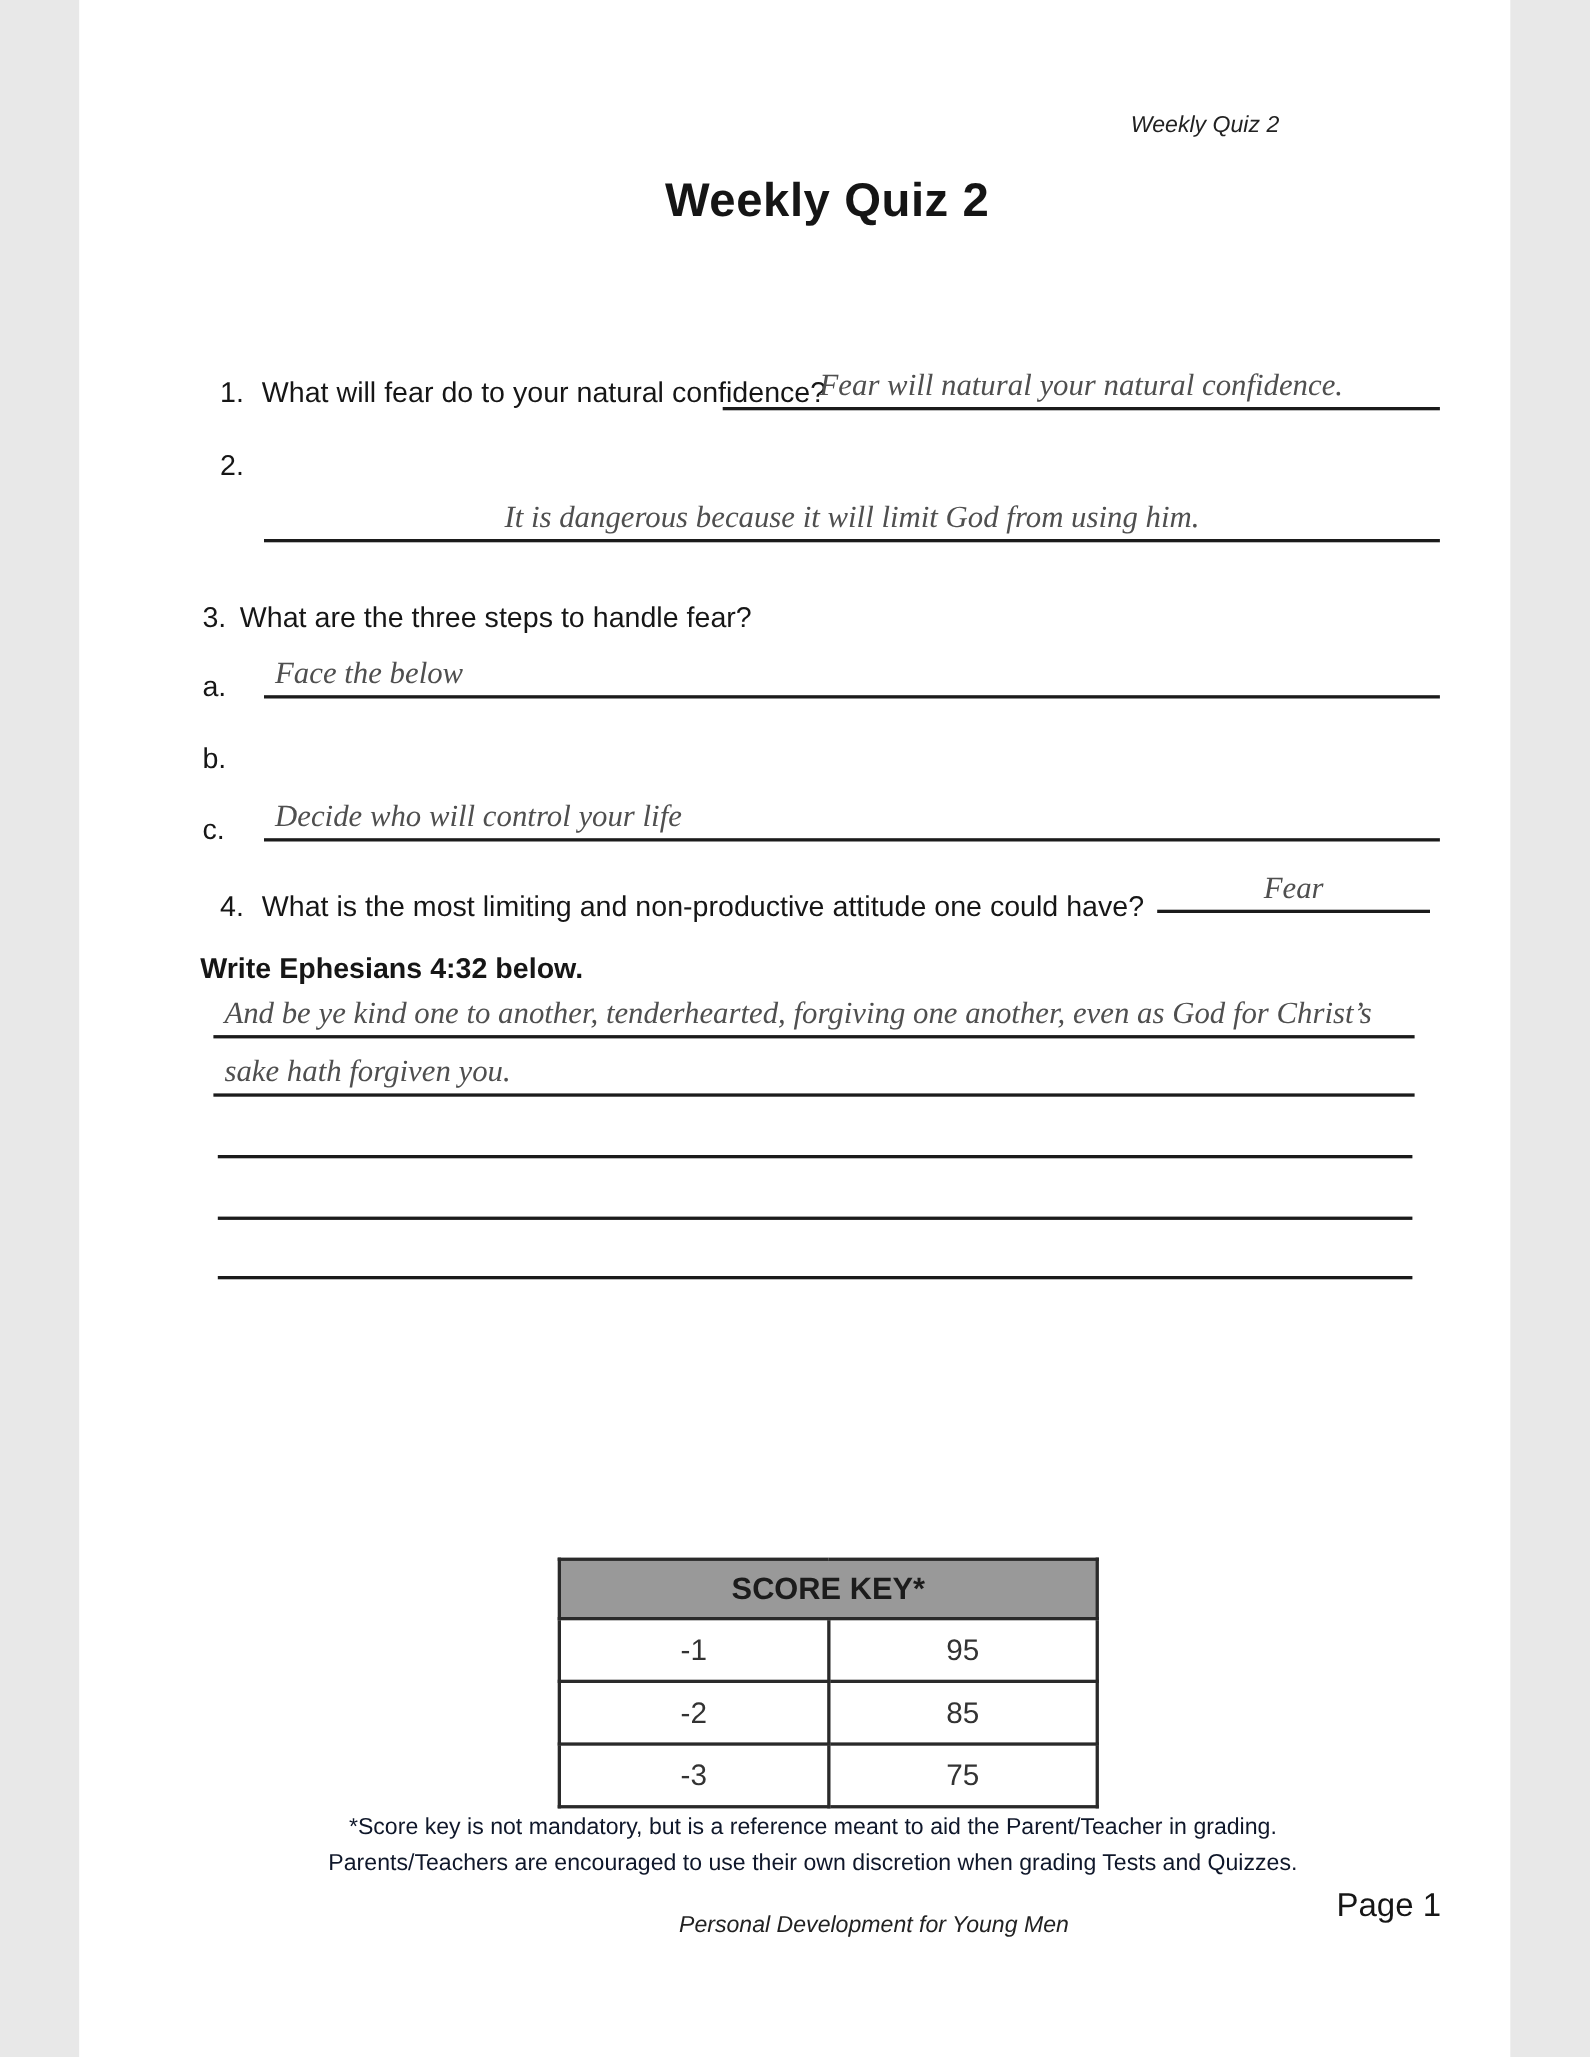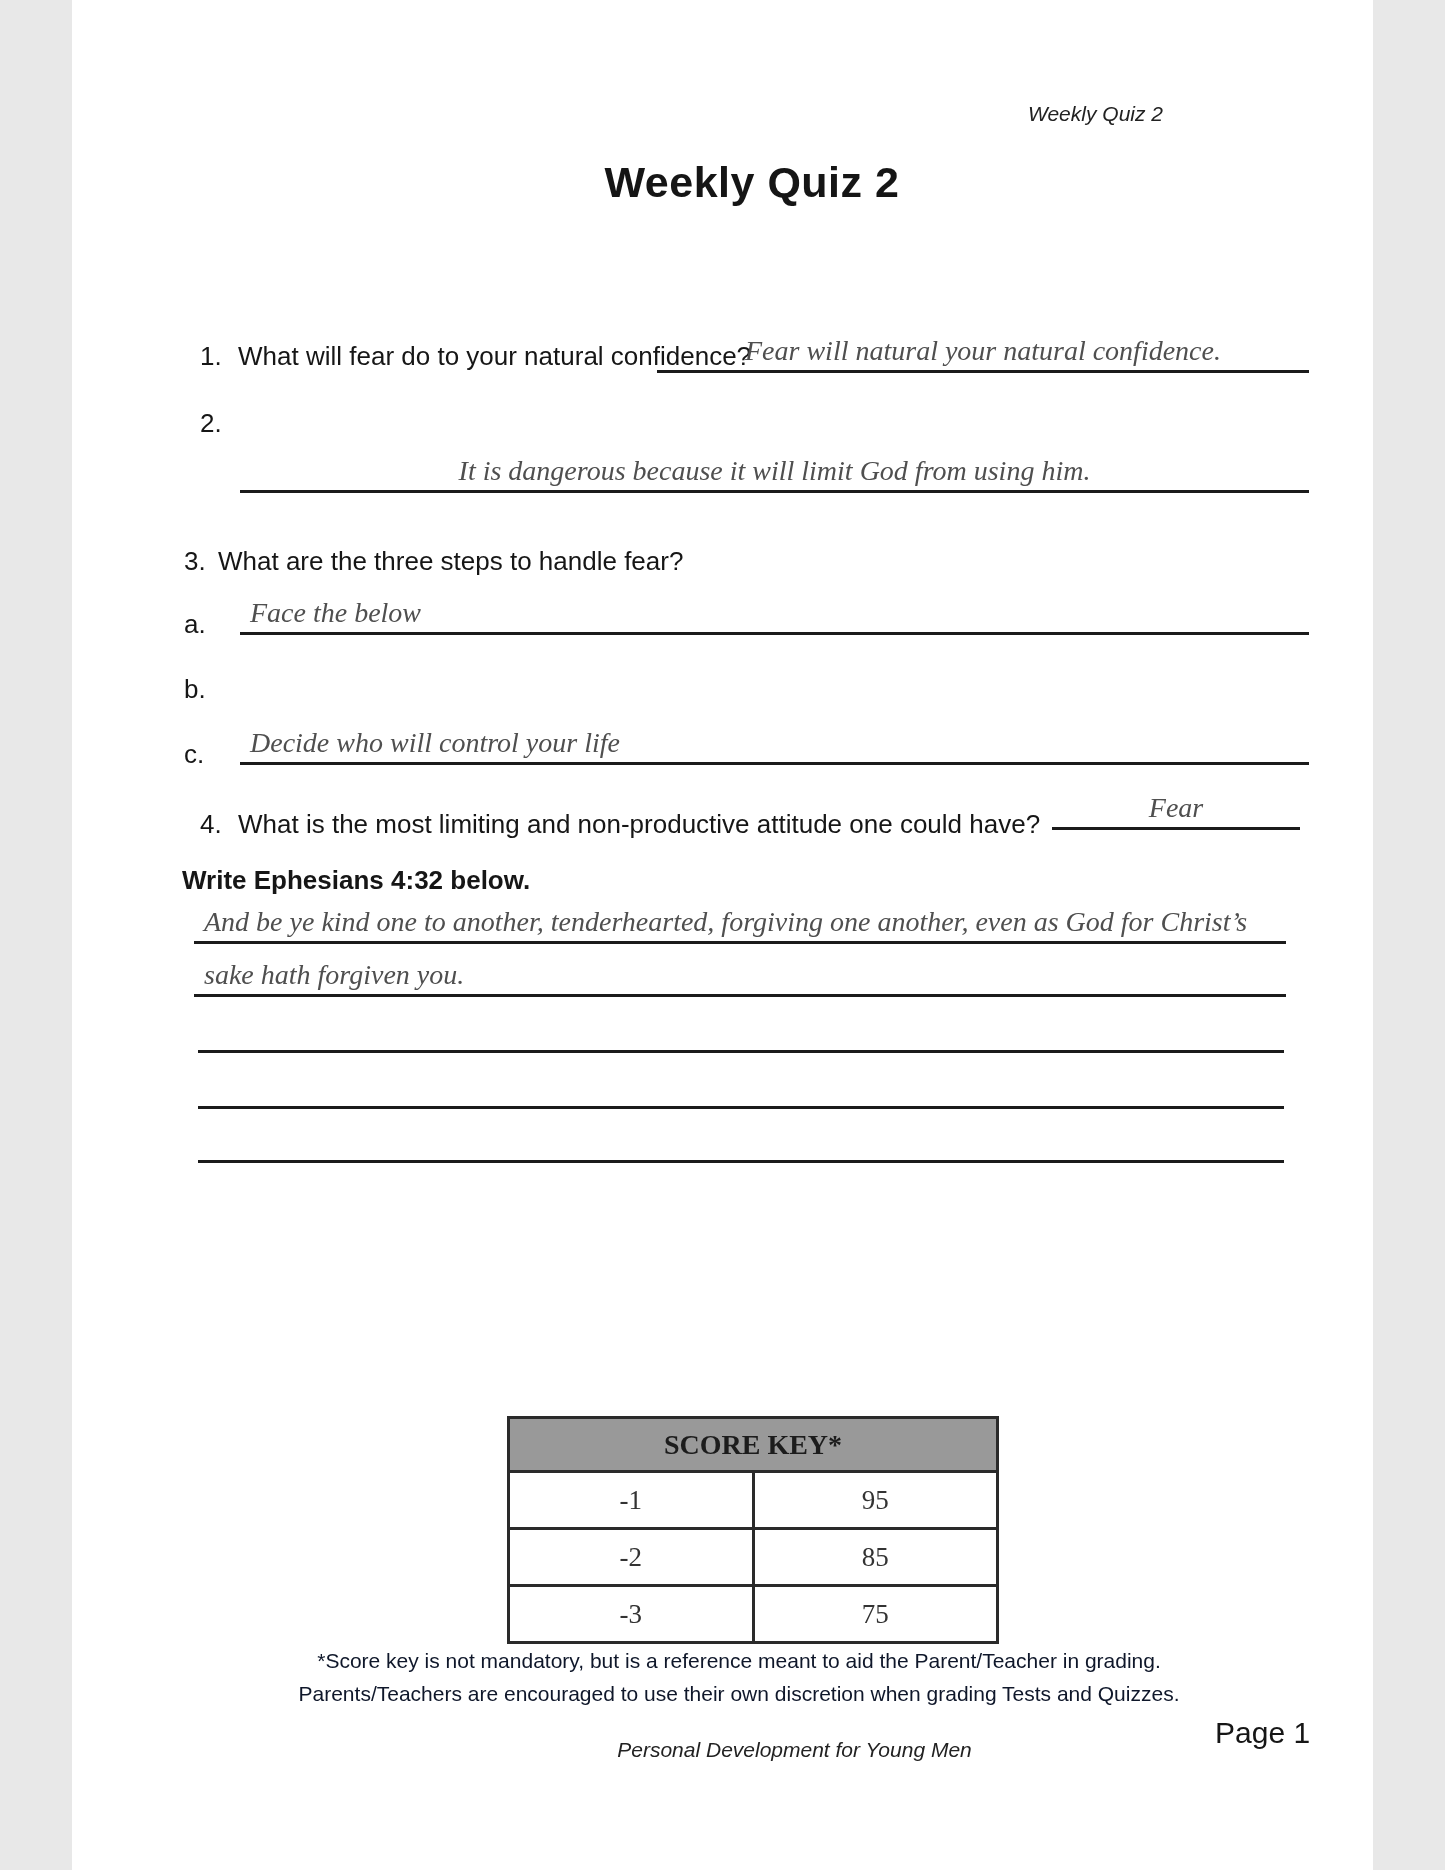--- a/index.html
+++ b/index.html
@@ -17,21 +17,21 @@
     position:absolute;border-bottom:3px solid #1b1b1b;
     display:flex;align-items:flex-end;
   }
   .ansline.center{justify-content:center;}
   .ans{
     font-family:"Liberation Serif",serif;font-style:italic;font-size:28px;
     color:#4f4f4f;white-space:nowrap;padding-bottom:3px;
   }
   .ansline.leftpad .ans{padding-left:10px;}
   .rule{position:absolute;height:0;border-top:3px solid #1b1b1b;}
-  .scorekey{border-collapse:collapse;table-layout:fixed;font-family:Liberation Serif, serif;}
+  .scorekey{border-collapse:collapse;table-layout:fixed;}
   .scorekey th,.scorekey td{
     border:3px solid #2a2a2a;text-align:center;vertical-align:middle;
     font-size:27px;color:#333;
   }
   .scorekey th{height:49px;font-weight:bold;color:#1c1c1c;font-size:28px;}
   .scorekey td{height:52px;width:243px;font-weight:normal;}
   .footnote{font-size:21px;line-height:33px;text-align:center;color:#0f172a;}
   .footer-course{font-style:italic;font-size:21px;text-align:center;color:#222;}
   .page-num{font-size:30px;color:#161616;}
 </style>

